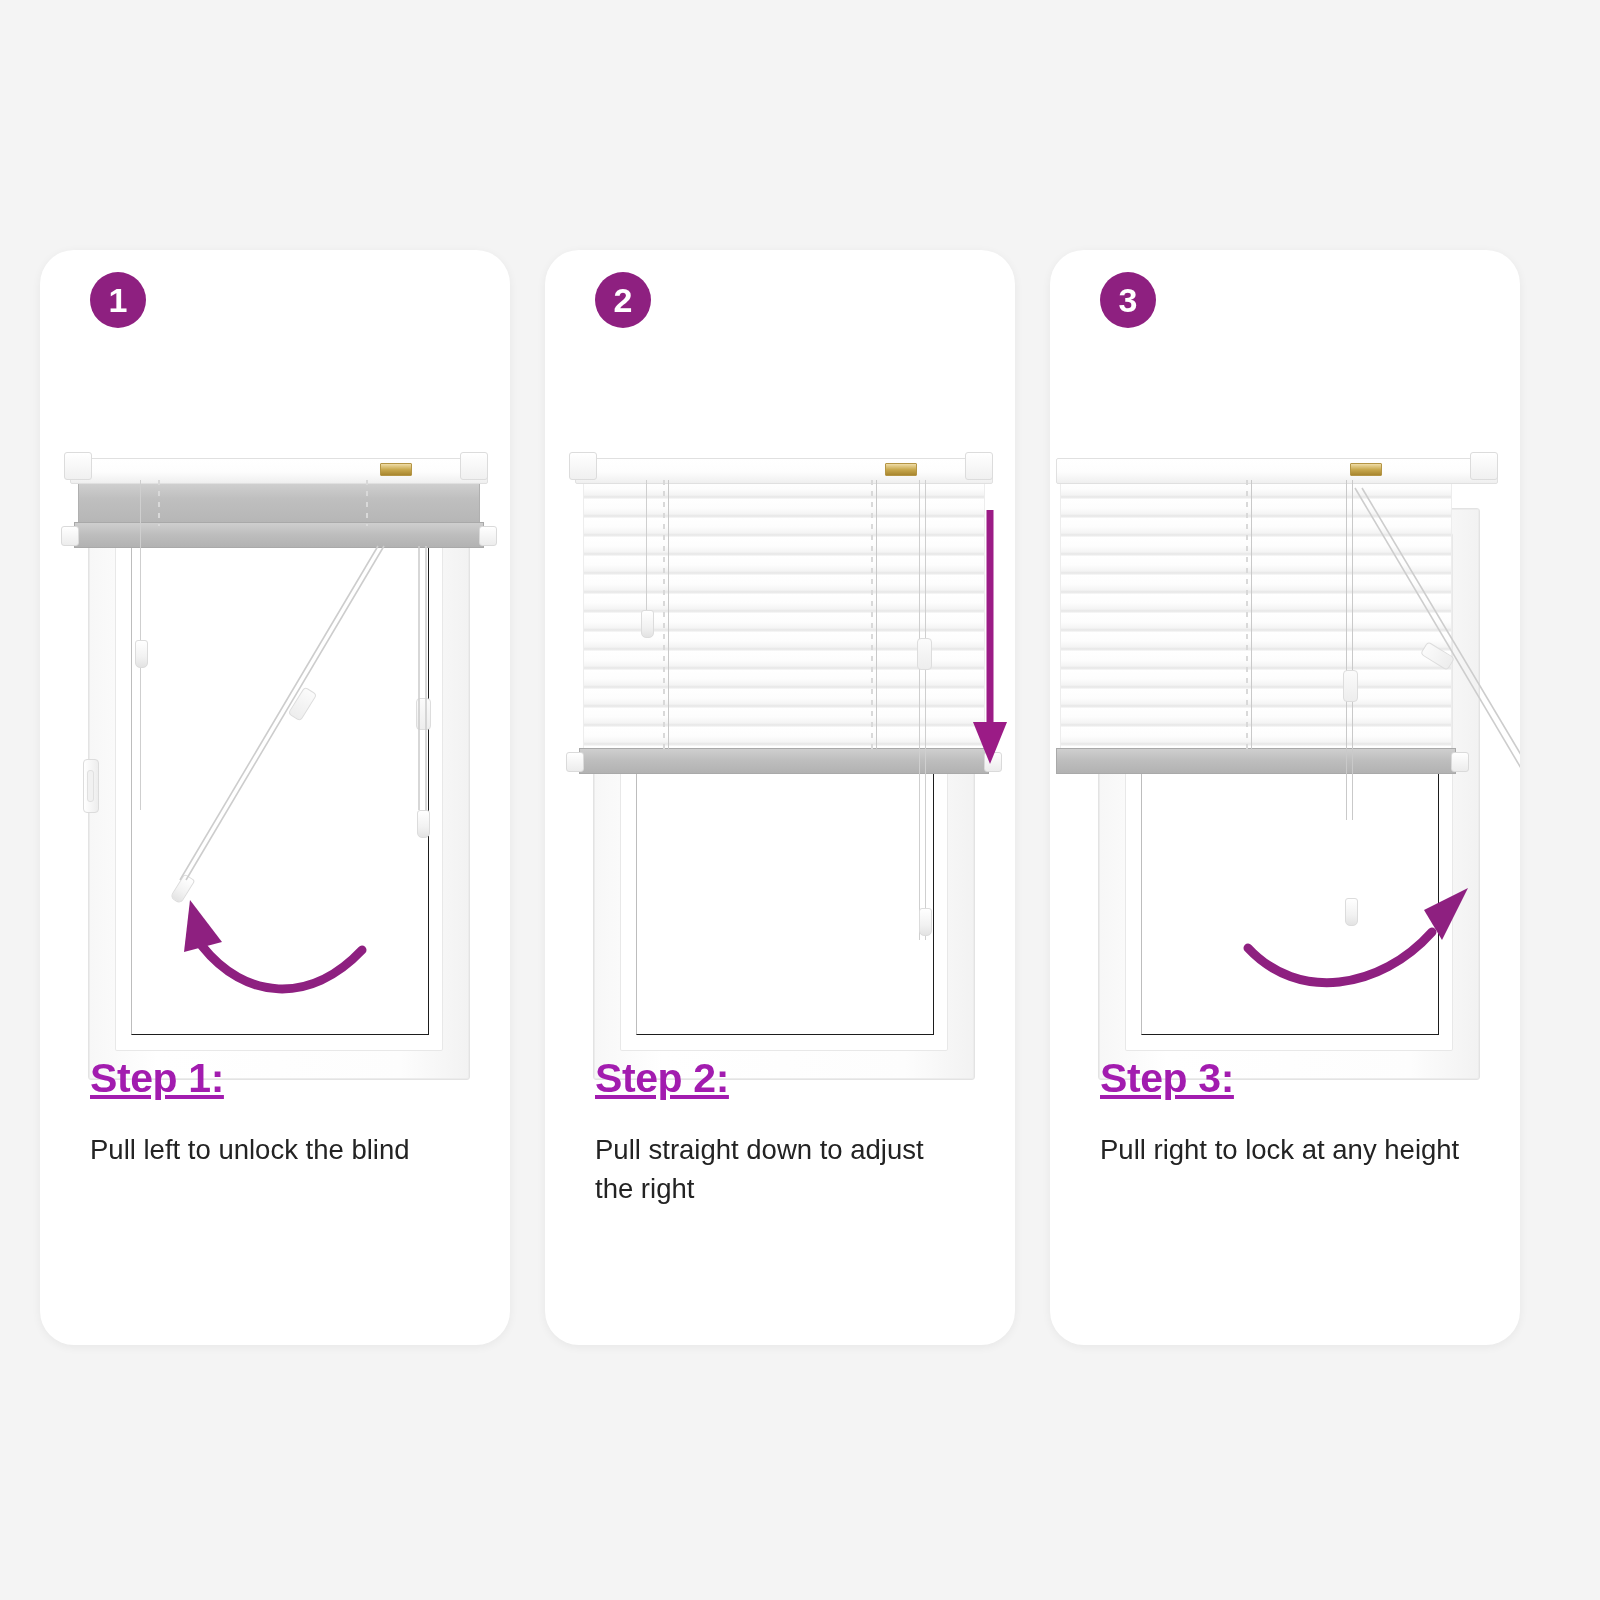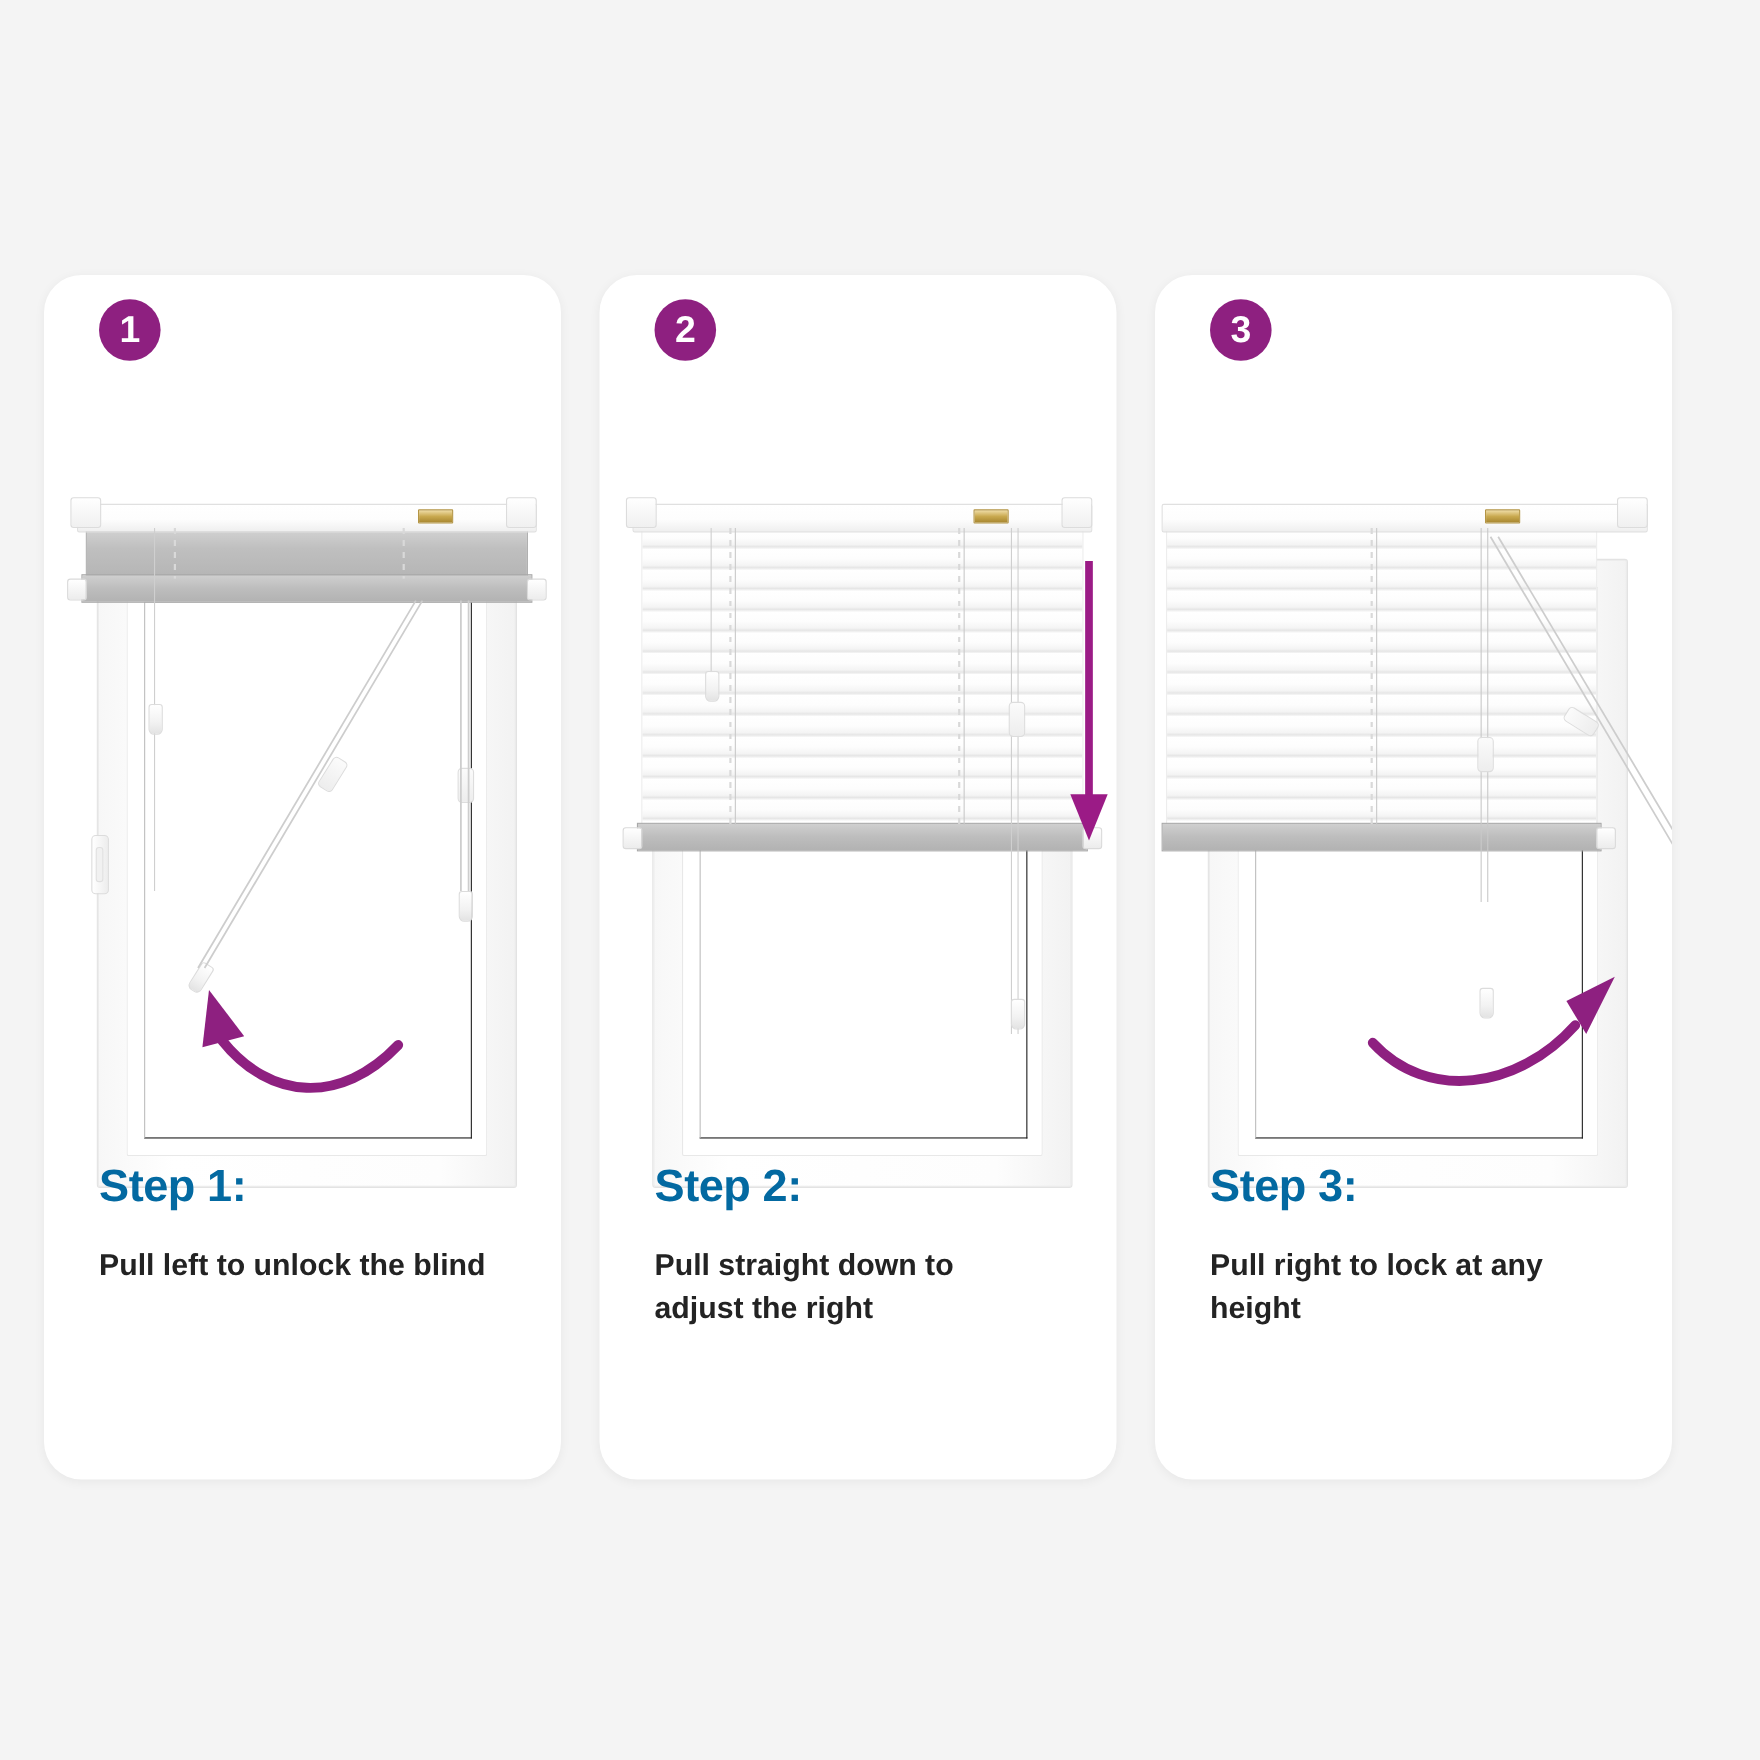--- a/index.html
+++ b/index.html
@@ -263,32 +263,32 @@
     overflow: visible;
     z-index: 20;
     pointer-events: none;
   }
   .step-title {
     position: absolute;
     top: 805px;
     left: 50px;
     font-size: 41px;
     font-weight: bold;
-    color: #0369a1;
+    color: #a21caf;
     letter-spacing: -0.4px;
+    text-decoration: underline;
   }
   .step-desc {
     position: absolute;
     top: 880px;
     left: 50px;
     width: 360px;
     font-size: 27.5px;
     line-height: 1.42;
     color: #232323;
-    font-weight: bold;
   }
 </style>
 </head>
 <body>
 
 <div class="board">
 
   <div class="card card-1">
     <div class="badge">1</div>
 

